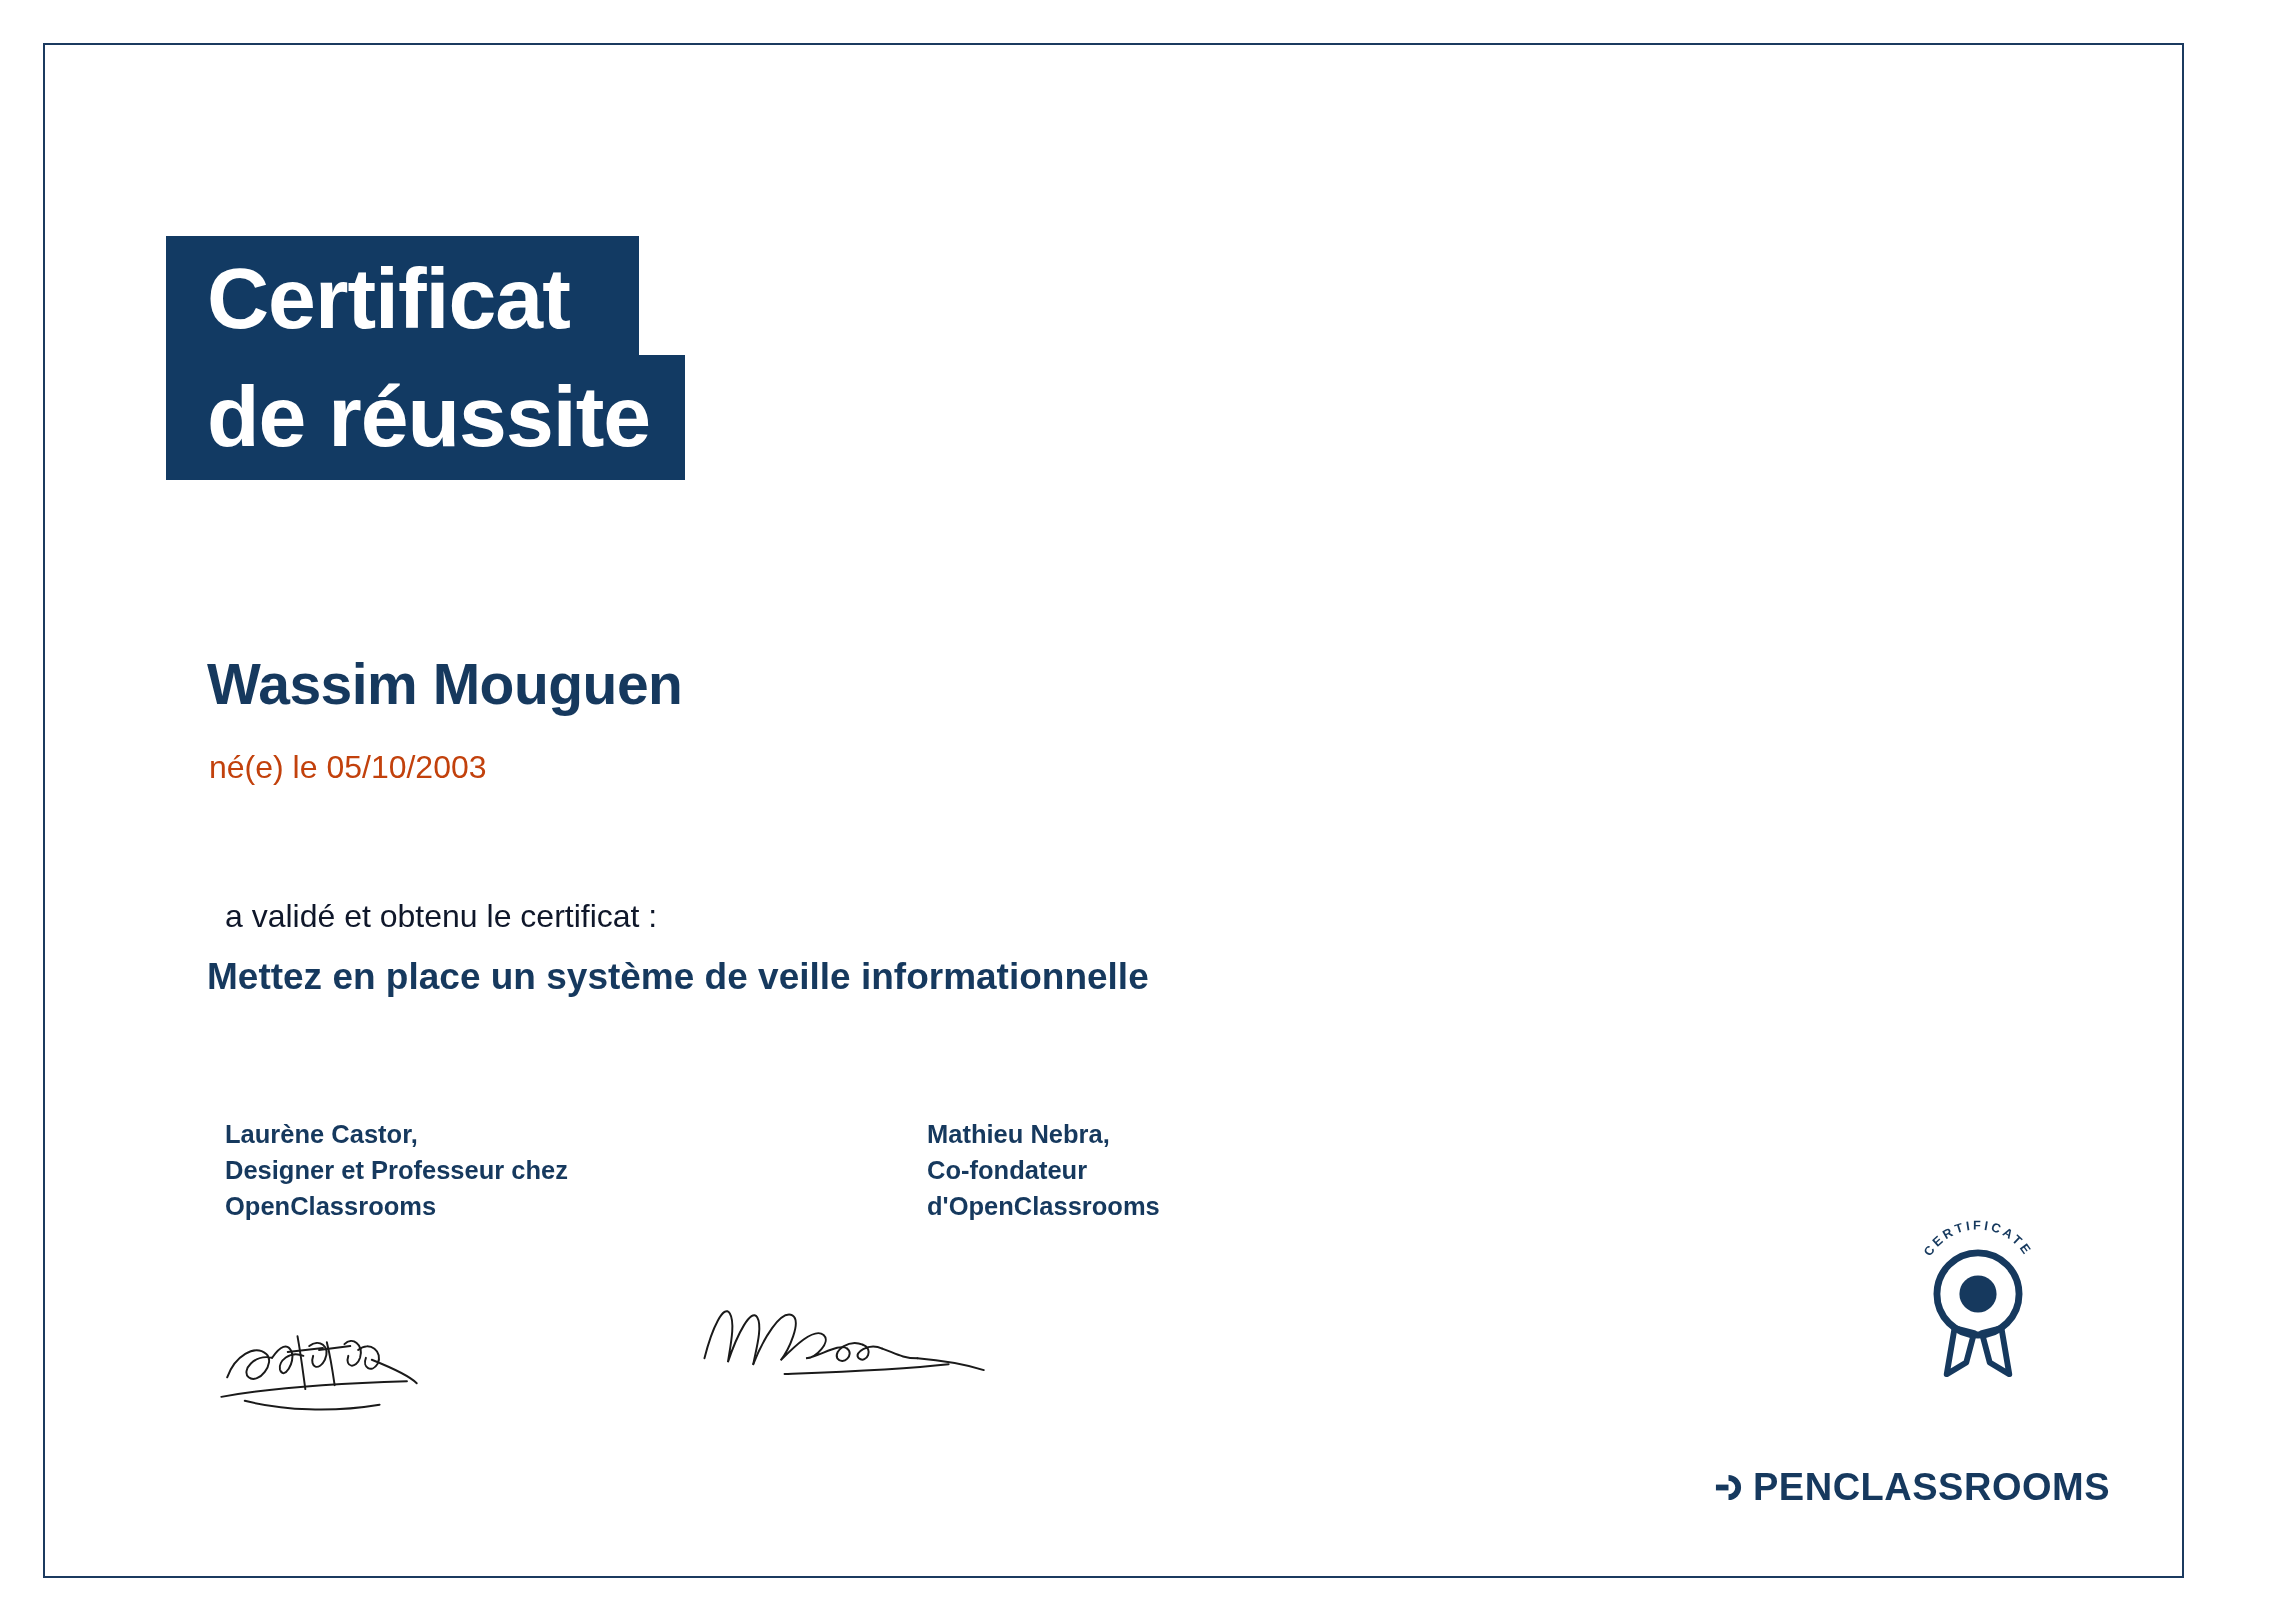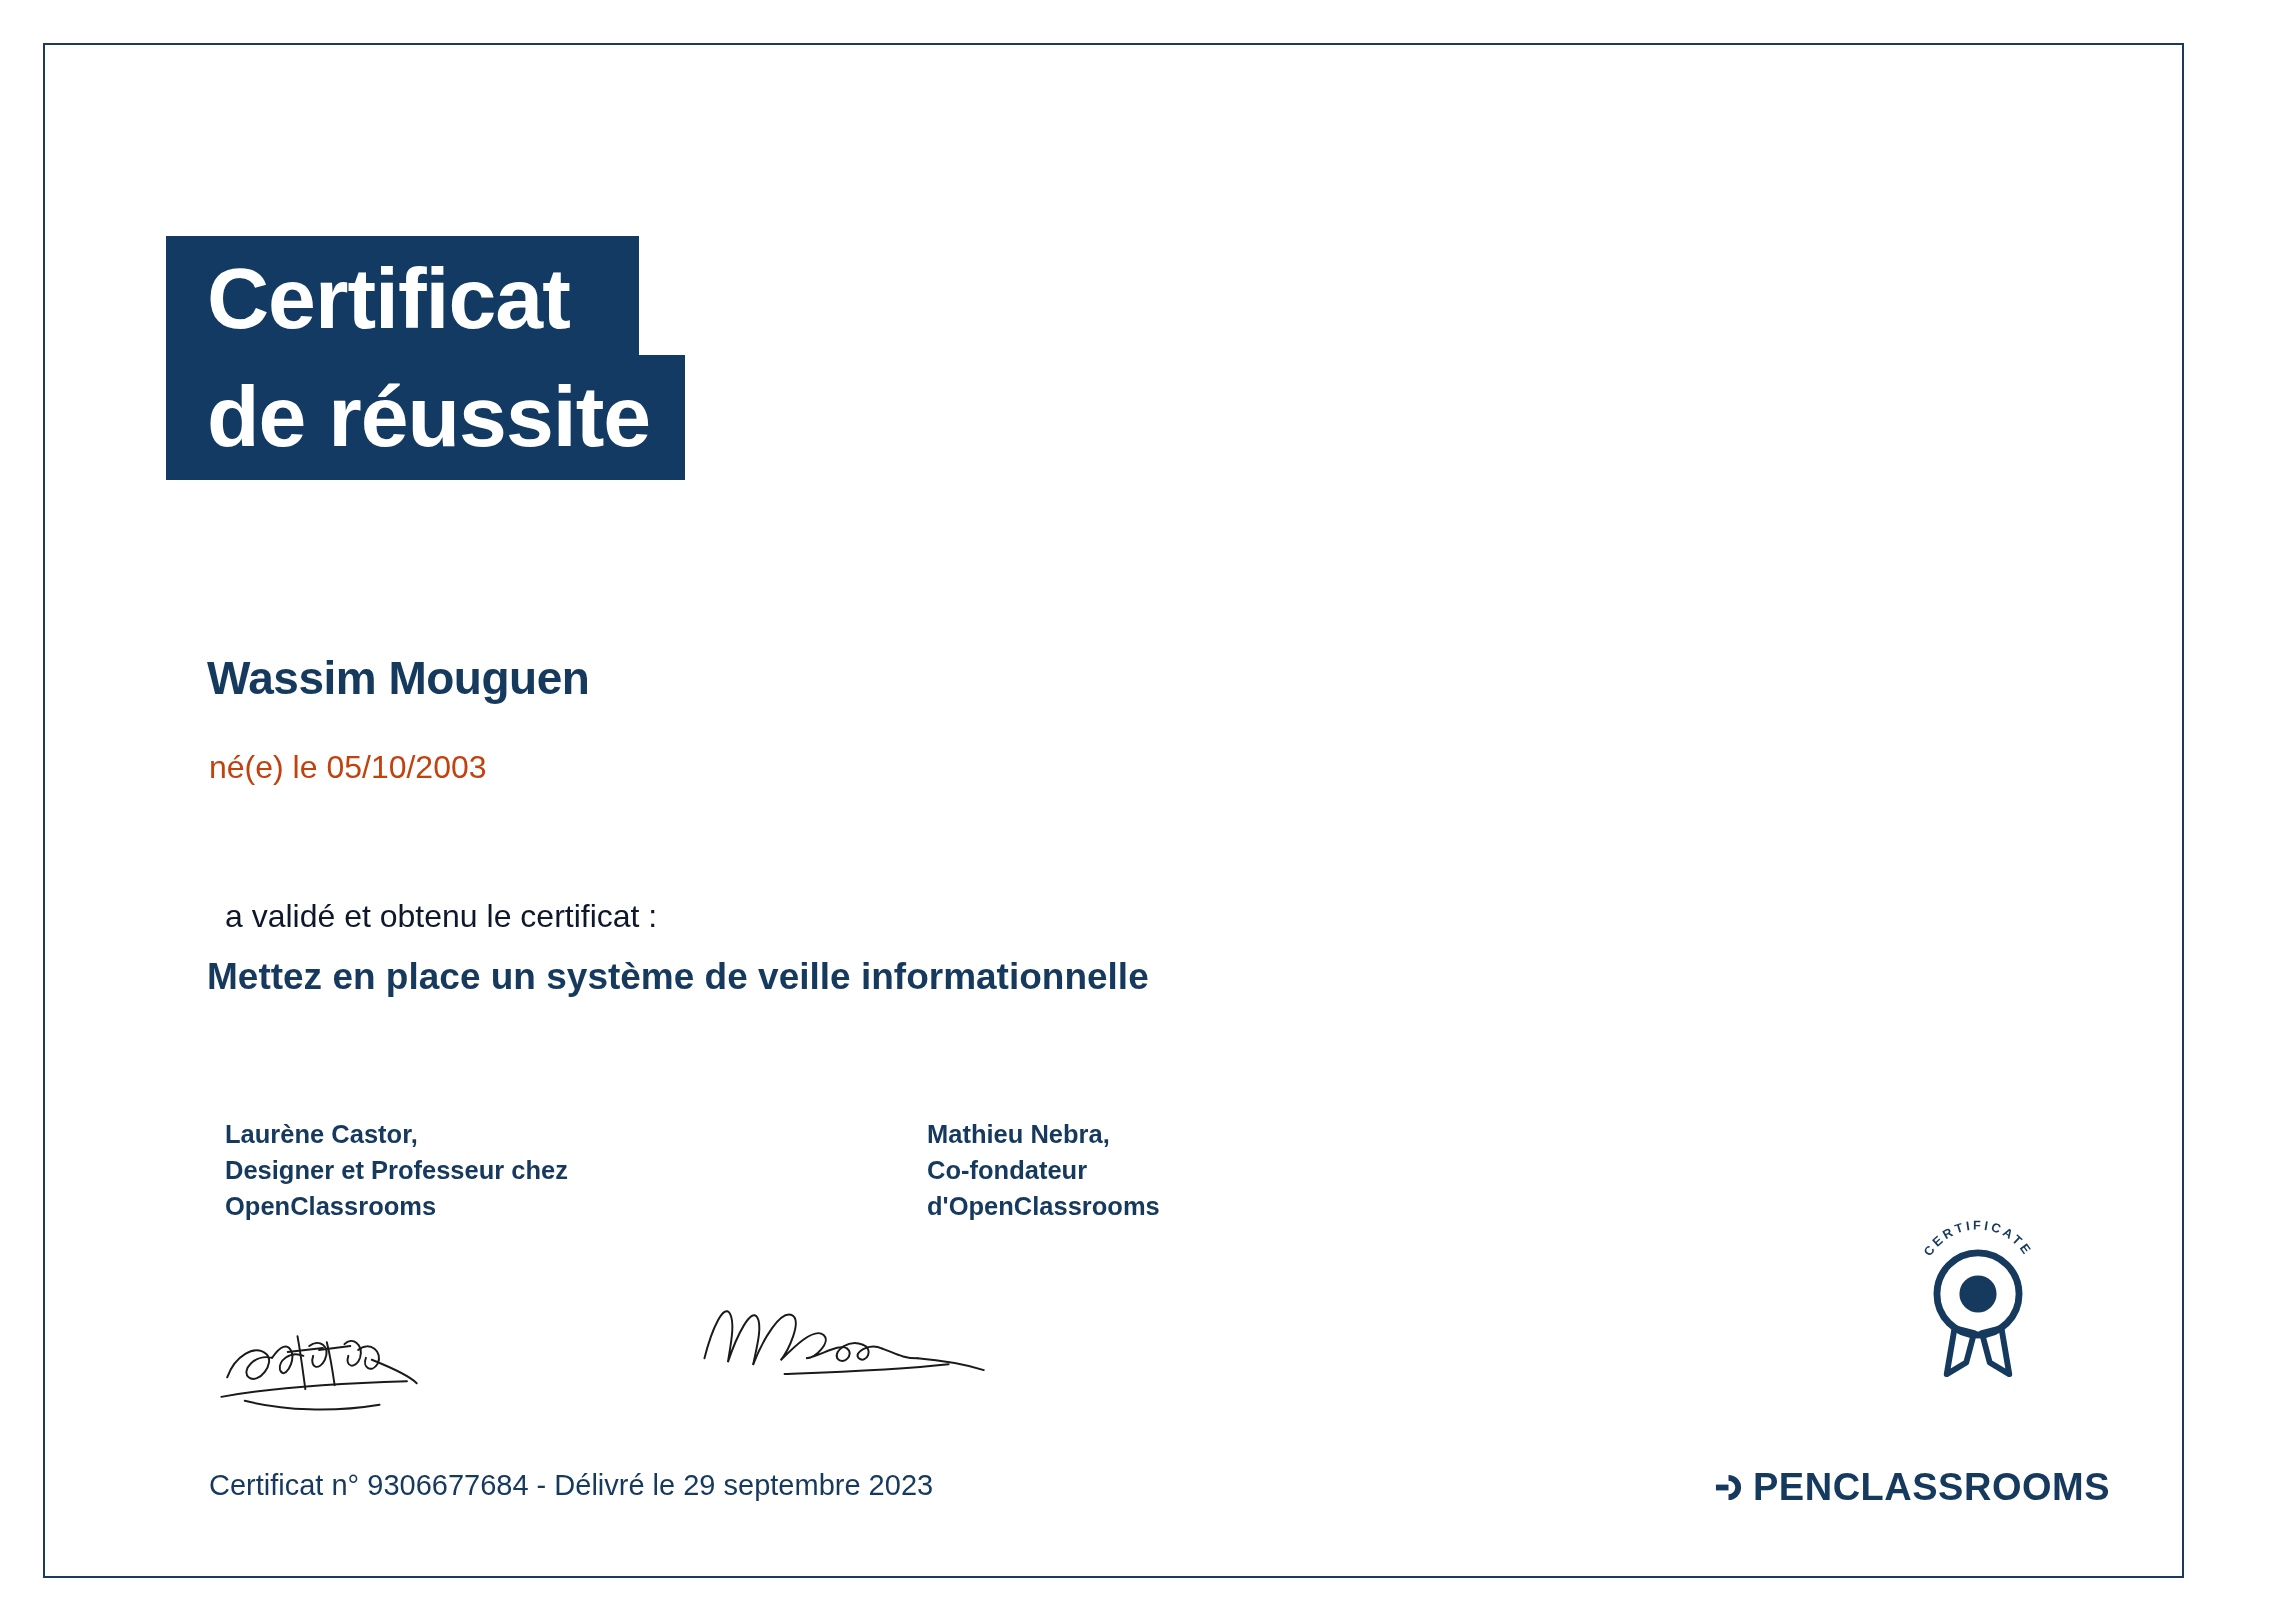--- a/index.html
+++ b/index.html
@@ -63,21 +63,21 @@
   .title-line-2 {
     margin-top: -6.9px;
     padding-right: 35px;
   }
 
   
   .recipient-name {
     position: absolute;
     left: 164px;
     top: 608px;
-    font-size: 46px;
+    font-size: 57px;
     font-weight: bold;
     color: #16395e;
     letter-spacing: -0.5px;
   }
   .recipient-birth {
     position: absolute;
     left: 166px;
     top: 706px;
     font-size: 32px;
     color: #c2410c;
@@ -218,21 +218,20 @@
         <path d="M14 72 C22 40, 34 16, 40 26 C46 36, 40 62, 38 76 C48 46, 62 20, 68 30 C74 40, 66 66, 64 78"></path>
         <path d="M64 78 C74 52, 92 22, 104 28 C114 34, 100 64, 92 74 C106 60, 126 40, 136 48 C144 55, 128 72, 118 72 C132 70, 152 56, 160 62"></path>
         <path d="M160 62 C168 68, 156 80, 150 72 C146 64, 162 52, 176 58"></path>
         <path d="M176 58 C188 62, 180 78, 172 72 C166 66, 182 56, 196 62"></path>
         <path d="M196 62 C208 66, 216 72, 232 72"></path>
         <path d="M96 88 C150 86, 210 84, 264 78"></path>
         <path d="M232 72 C256 74, 280 78, 300 84"></path>
       </g>
     </svg>
 
-    <div class="footer-text">Certificat n° 9306677684 - Délivré le 29 septembre 2023</div>
 
     <svg class="badge" viewBox="0 0 180 190">
       <defs>
         <path id="arcpath" d="M 34 86 A 56 56 0 0 1 146 86"></path>
       </defs>
       <text font-family="Liberation Sans, sans-serif" font-size="13" font-weight="bold" letter-spacing="3" fill="#16395e">
         <textPath href="#arcpath" startOffset="50%" text-anchor="middle">CERTIFICATE</textPath>
       </text>
       <circle cx="90" cy="96" r="42" fill="none" stroke="#16395e" stroke-width="7"></circle>
       <circle cx="90" cy="96" r="19" fill="#16395e"></circle>

